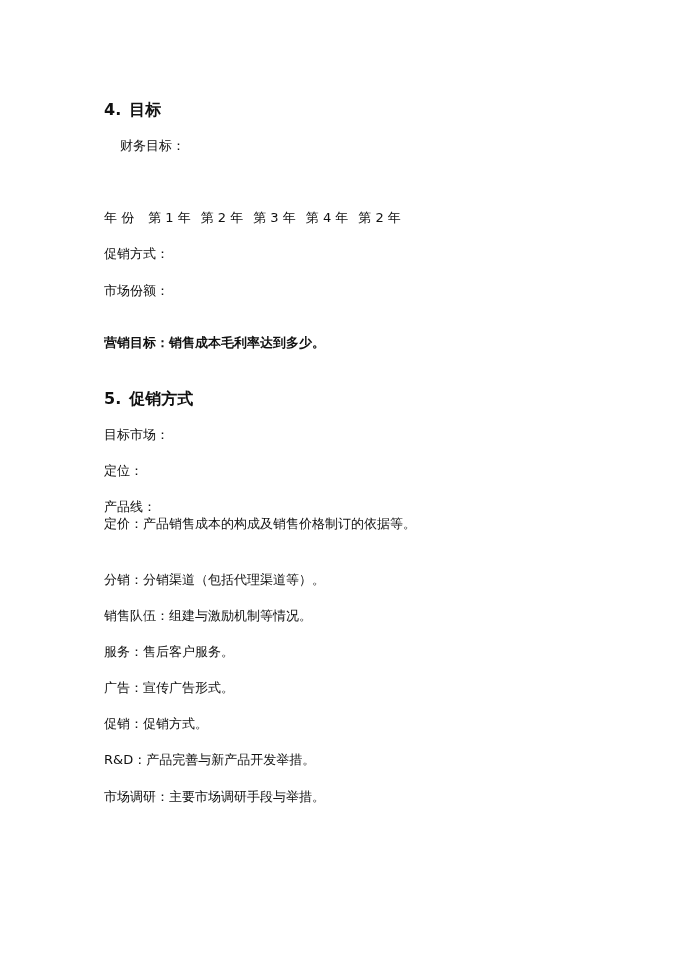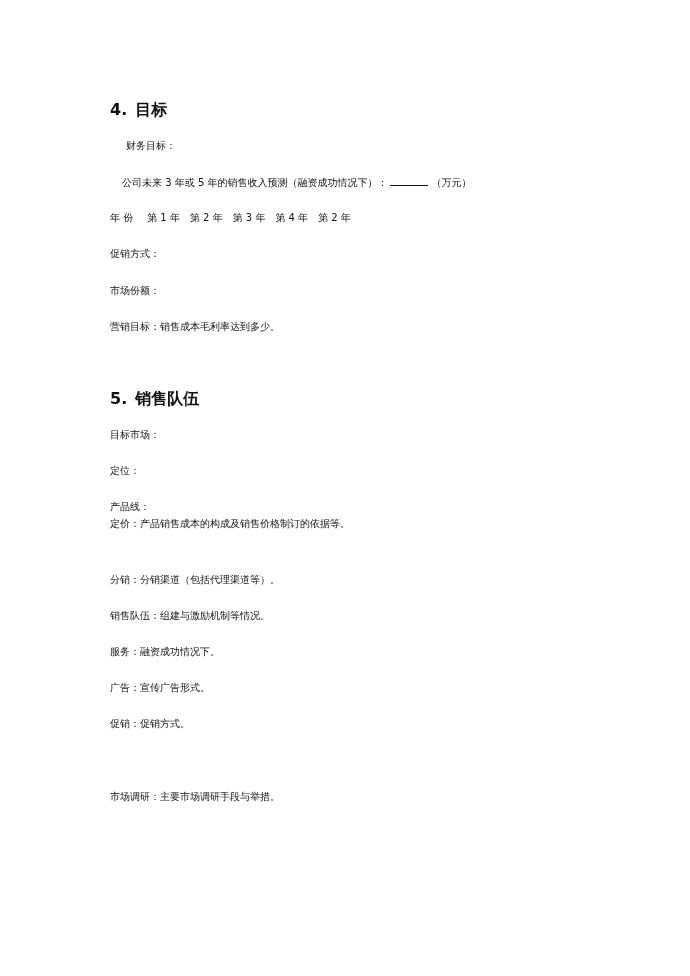--- a/index.html
+++ b/index.html
@@ -1,58 +1,56 @@
 <!DOCTYPE html>
 <html><head>
   <meta charset="utf-8">
   <style>
     html, body { margin: 0; padding: 0; background: #ffffff; }
     body { width: 690px; height: 976px; position: relative; overflow: hidden;
            font-family: "DejaVu Sans", "Liberation Sans", sans-serif; color: #111; }
-    .page { position: absolute; left: 0; top: 0; width: 590px; height: 976px; margin-left: 6px; }
-    .line { position: absolute; left: 104px; font-size: 10px; line-height: 18px; white-space: nowrap; }
+    .page { position: absolute; left: 0; top: 0; width: 590px; height: 976px; }
+    .line { position: absolute; left: 104px; font-size: 13px; line-height: 18px; white-space: nowrap; }
     .heading { position: absolute; left: 104px; font-size: 16px; font-weight: bold; line-height: 22px; white-space: nowrap; }
     .heading .num { margin-right: 8px; }
     .indent1 { left: 120px; }
     .indent2 { left: 116px; }
     .blank { display: inline-block; width: 38px; border-bottom: 1px solid #111; height: 12px; vertical-align: baseline; margin: 0 3px; }
     .years span { margin-right: 10px; }
     .years span.first { margin-right: 14px; }
   </style>
 </head>
 <body>
 
 <div class="page">
 
   <div class="heading" style="top:99px;">
     <span class="num">4.</span><span>目标</span>
   </div>
 
   <div class="line indent1" style="top:137px;">财务目标：</div>
 
-  <div class="line indent2" style="top:173px;">
-    <span>公司未来 3 年或 5 年的销售收入预测（融资成功情况下）：</span><span class="blank"></span><span>（万元）</span>
-  </div>
 
   <div class="line years" style="top:209px;">
     <span class="first">年  份</span><span>第 1 年</span><span>第 2 年</span><span>第 3 年</span><span>第 4 年</span><span>第 2 年</span>
   </div>
 
   <div class="line" style="top:245px;">促销方式：</div>
   <div class="line" style="top:282px;">市场份额：</div>
-  <div class="line" style="top:318px;">营销目标：销售成本毛利率达到多少。</div>
+  <div class="line" style="top:334px;font-weight:bold;">营销目标：销售成本毛利率达到多少。</div>
 
   <div class="heading" style="top:388px;">
-    <span class="num">5.</span><span>销售队伍</span>
+    <span class="num">5.</span><span>促销方式</span>
   </div>
 
   <div class="line" style="top:426px;">目标市场：</div>
   <div class="line" style="top:462px;">定位：</div>
   <div class="line" style="top:498px;">产品线：</div>
   <div class="line" style="top:515px;">定价：产品销售成本的构成及销售价格制订的依据等。</div>
   <div class="line" style="top:571px;text-align:center;">分销：分销渠道（包括代理渠道等）。</div>
   <div class="line" style="top:607px;font-family:Liberation Serif, serif;">销售队伍：组建与激励机制等情况。</div>
-  <div class="line" style="top:643px;">服务：融资成功情况下。</div>
+  <div class="line" style="top:643px;">服务：售后客户服务。</div>
   <div class="line" style="top:679px;">广告：宣传广告形式。</div>
   <div class="line" style="top:715px;">促销：促销方式。</div>
+  <div class="line" style="top:751px;">R&amp;D：产品完善与新产品开发举措。</div>
   <div class="line" style="top:788px;">市场调研：主要市场调研手段与举措。</div>
 
 </div>
 
 </body></html>

